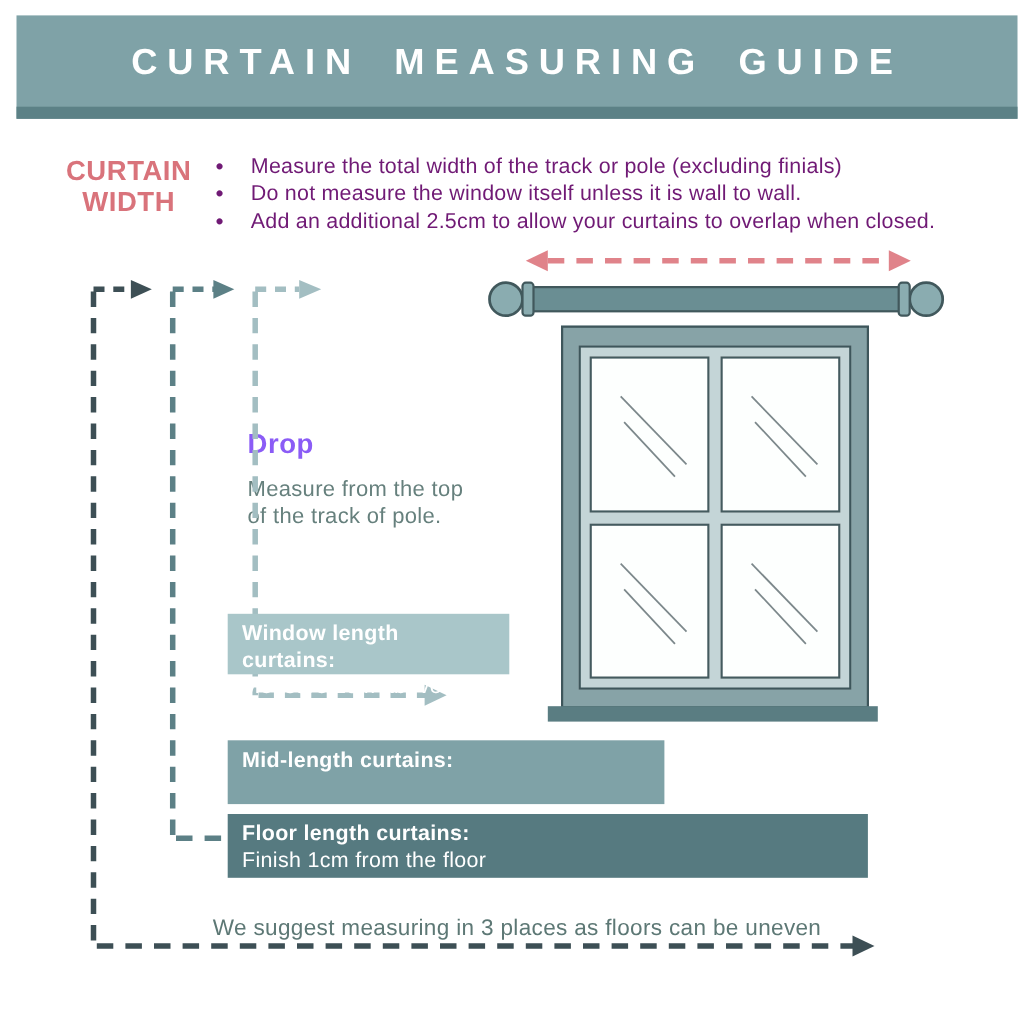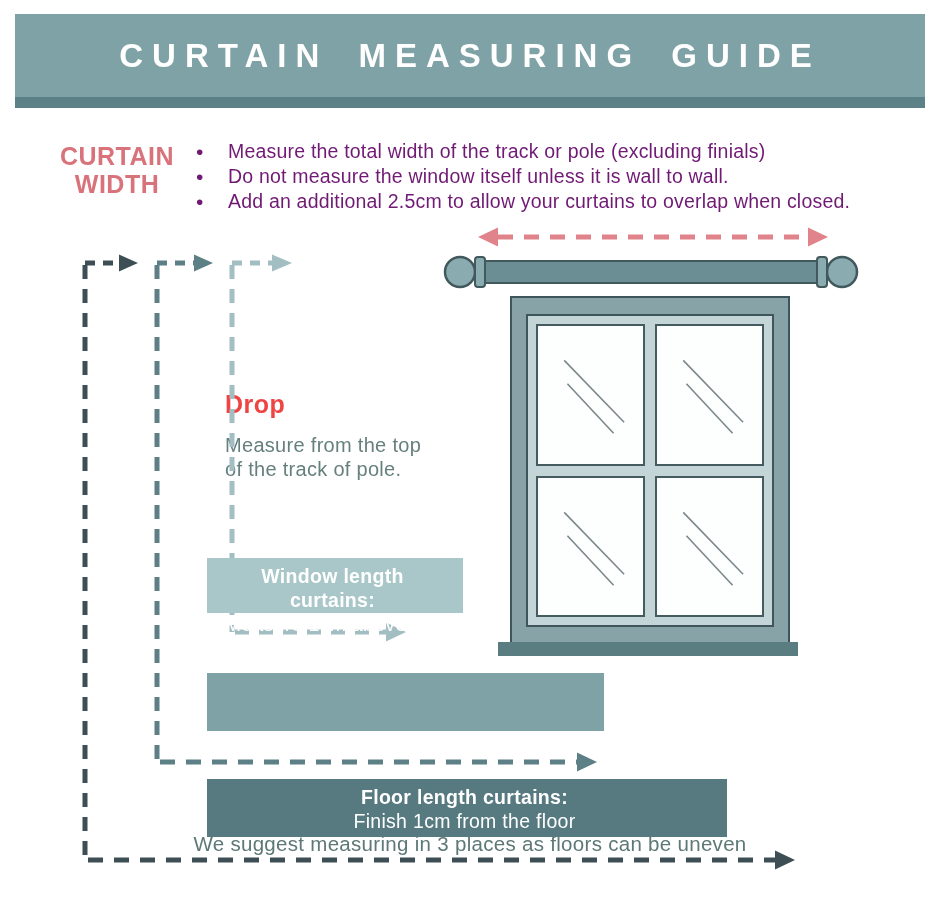--- a/index.html
+++ b/index.html
@@ -41,33 +41,33 @@
     display:grid;grid-template-columns:1fr 1fr;grid-template-rows:1fr 1fr;gap:10px;padding:8px;
   }
   .pane{background:#FDFFFE;border:2px solid #445B5F;position:relative;overflow:hidden;}
   .pane svg{position:absolute;inset:0;width:100%;height:100%;}
   .sill{
     position:absolute;left:498px;top:642px;width:300px;height:14px;background:#5A7D82;z-index:3;
   }
   
   .drop-title{
     position:absolute;left:225px;top:390px;margin:0;
-    color:#ef4444;font-size:25px;font-weight:bold;letter-spacing:.5px;
+    color:#8b5cf6;font-size:25px;font-weight:bold;letter-spacing:.5px;
   }
   .drop-desc{
     position:absolute;left:225px;top:433px;margin:0;
     color:#66807D;font-size:20px;line-height:24px;letter-spacing:.3px;
   }
   
-  .lenbox{position:absolute;left:207px;z-index:2;color:#ffffff;padding:6px 18px 0 13px;box-sizing:border-box;text-align:center;}
+  .lenbox{position:absolute;left:207px;z-index:2;color:#ffffff;padding:6px 18px 0 13px;box-sizing:border-box;}
   .lenbox-title{font-weight:bold;font-size:19.5px;line-height:24px;letter-spacing:.3px;}
   .lenbox-sub{font-size:19.5px;line-height:24px;letter-spacing:.3px;}
   .box-window{top:558px;width:256px;height:55px;}
   .box-mid{top:673px;width:397px;height:58px;}
-  .box-floor{top:779px;width:520px;height:58px;}
+  .box-floor{top:740px;width:582px;height:58px;}
   
   .footer-note{
     position:absolute;left:0;right:0;top:832px;text-align:center;
     color:#5D7875;font-size:20.5px;letter-spacing:.3px;
   }
 </style>
 </head>
 <body>
 
 <div class="canvas">
@@ -171,20 +171,21 @@
   <p class="drop-desc">
     <span>Measure from the top</span><br>
     <span>of the track of pole.</span>
   </p>
 
   <div class="lenbox box-window" style="background-color: rgb(169, 198, 201);">
     <div class="lenbox-title">Window length curtains:</div>
     <div class="lenbox-sub">Measure 1cm above the sill</div>
   </div>
   <div class="lenbox box-mid" style="background-color: rgb(127, 162, 167);">
+    <div class="lenbox-title">Mid-length curtains:</div>
   </div>
   <div class="lenbox box-floor" style="background-color: rgb(86, 122, 128);">
     <div class="lenbox-title">Floor length curtains:</div>
     <div class="lenbox-sub">Finish 1cm from the floor</div>
   </div>
 
   <div class="footer-note">We suggest measuring in 3 places as floors can be uneven</div>
 
 </div>
 

